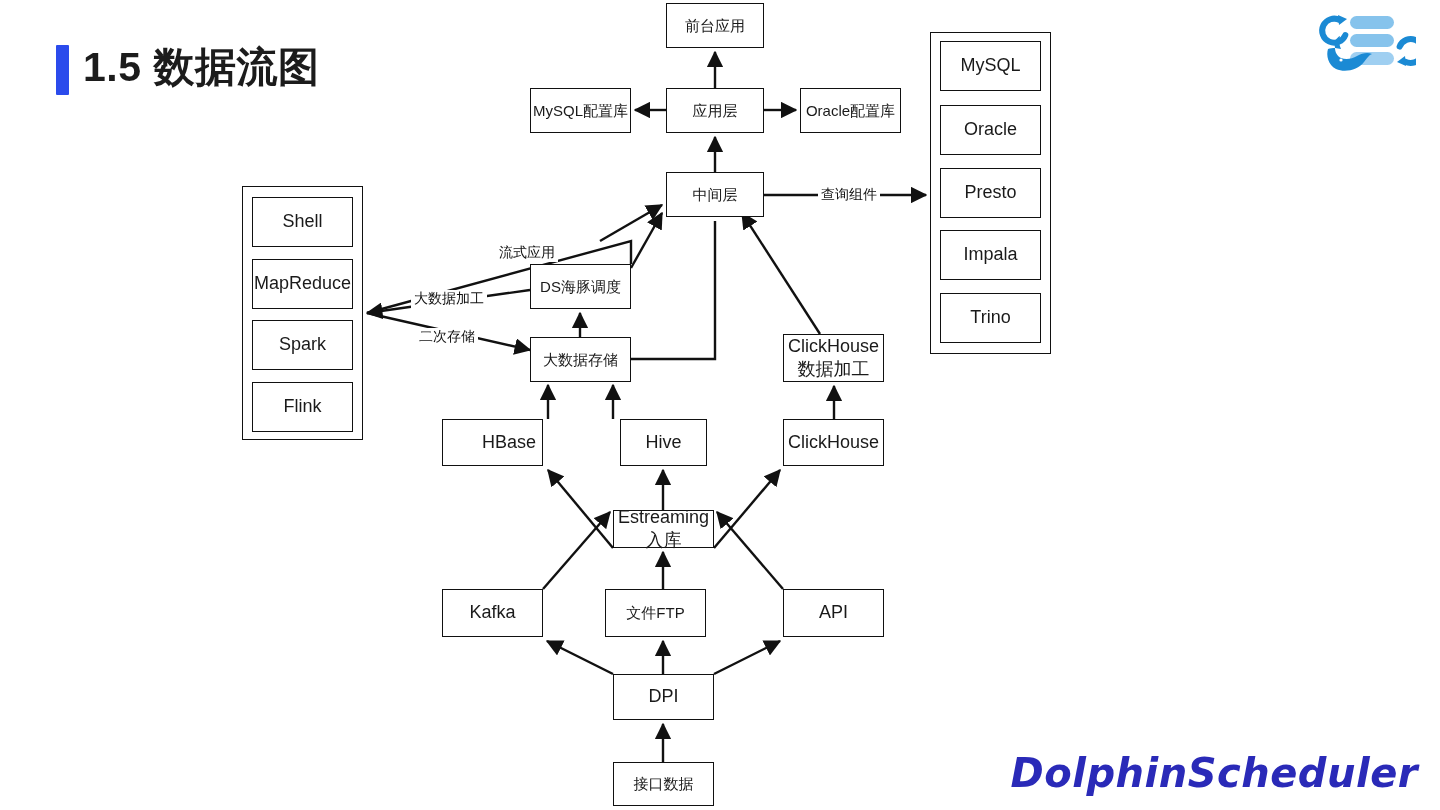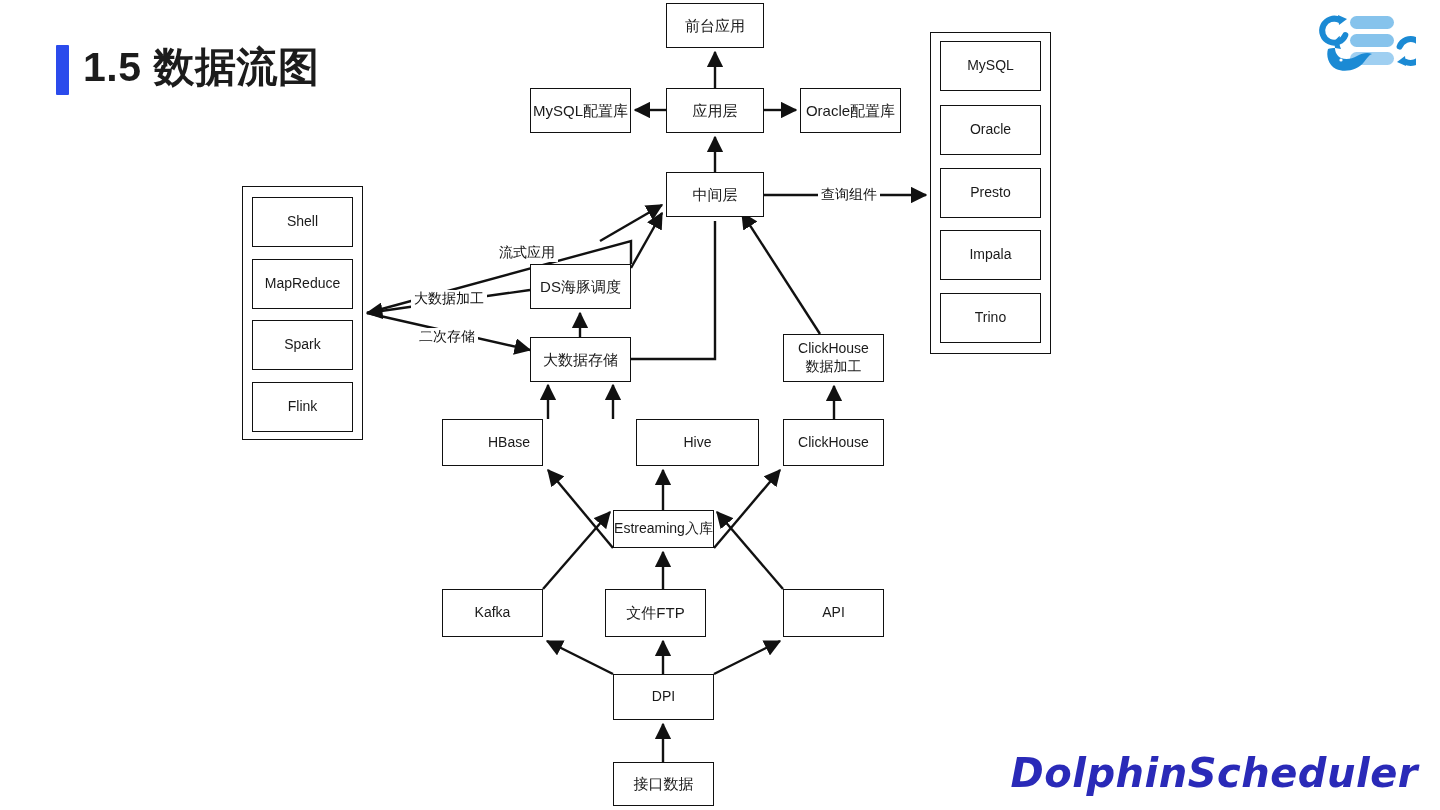--- a/index.html
+++ b/index.html
@@ -59,21 +59,21 @@
 
   .node {
     position: absolute;
     box-sizing: border-box;
     border: 1.6px solid #111;
     background: #ffffff;
     display: flex;
     align-items: center;
     justify-content: center;
     text-align: center;
-    font-size: 14px;
+    font-size: 18px;
     line-height: 1.28;
     color: #1a1a1a;
     z-index: 3;
   }
   .node.cjk { font-size: 15px; }
   .node.two-line { flex-direction: column; }
 
   .panel {
     position: absolute;
     box-sizing: border-box;
@@ -208,21 +208,21 @@
   <div class="node cjk" style="left:666px; top:88px; width:98px; height:45px;">应用层</div>
   <div class="node cjk" style="left:800px; top:88px; width:101px; height:45px;">Oracle配置库</div>
   <div class="node cjk" style="left:666px; top:172px; width:98px; height:45px;">中间层</div>
   <div class="node cjk" style="left:530px; top:264px; width:101px; height:45px;">DS海豚调度</div>
   <div class="node cjk" style="left:530px; top:337px; width:101px; height:45px;">大数据存储</div>
   <div class="node two-line" style="left:783px; top:334px; width:101px; height:48px;">
     <span>ClickHouse</span>
     <span class="cjk">数据加工</span>
   </div>
   <div class="node" style="left:442px; top:419px; width:101px; height:47px;padding-left:33px;">HBase</div>
-  <div class="node" style="left:636px; top:419px; width:123px; height:47px;">Hive</div>
+  <div class="node" style="left:620px; top:419px; width:87px; height:47px;">Hive</div>
   <div class="node" style="left:783px; top:419px; width:101px; height:47px;">ClickHouse</div>
   <div class="node" style="left:613px; top:510px; width:101px; height:38px;">Estreaming入库</div>
   <div class="node" style="left:442px; top:589px; width:101px; height:48px;">Kafka</div>
   <div class="node cjk" style="left:605px; top:589px; width:101px; height:48px;">文件FTP</div>
   <div class="node" style="left:783px; top:589px; width:101px; height:48px;">API</div>
   <div class="node" style="left:613px; top:674px; width:101px; height:46px;">DPI</div>
   <div class="node cjk" style="left:613px; top:762px; width:101px; height:44px;">接口数据</div>
 
   <div class="edge-label" style="left:818px; top:186px;">查询组件</div>
   <div class="edge-label" style="left:496px; top:244px;">流式应用</div>

